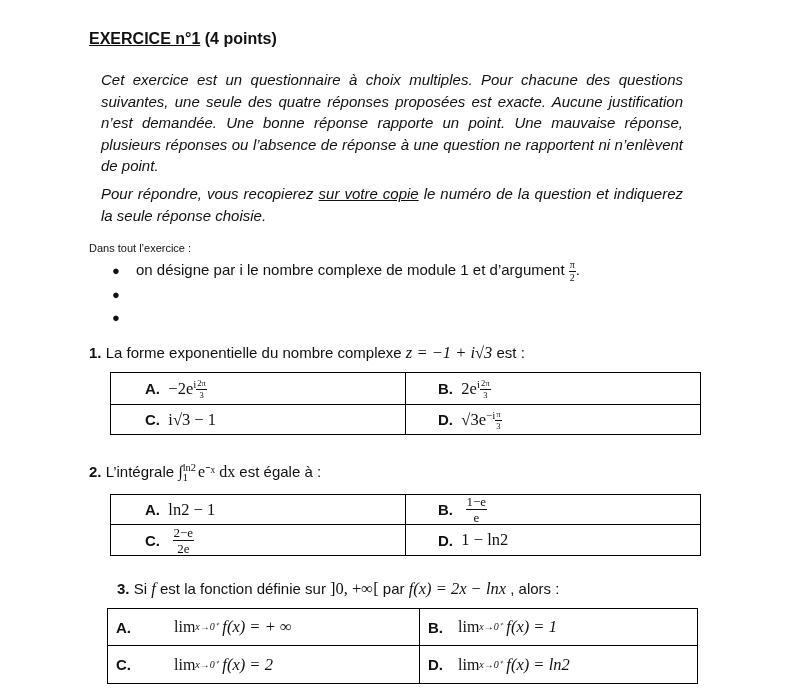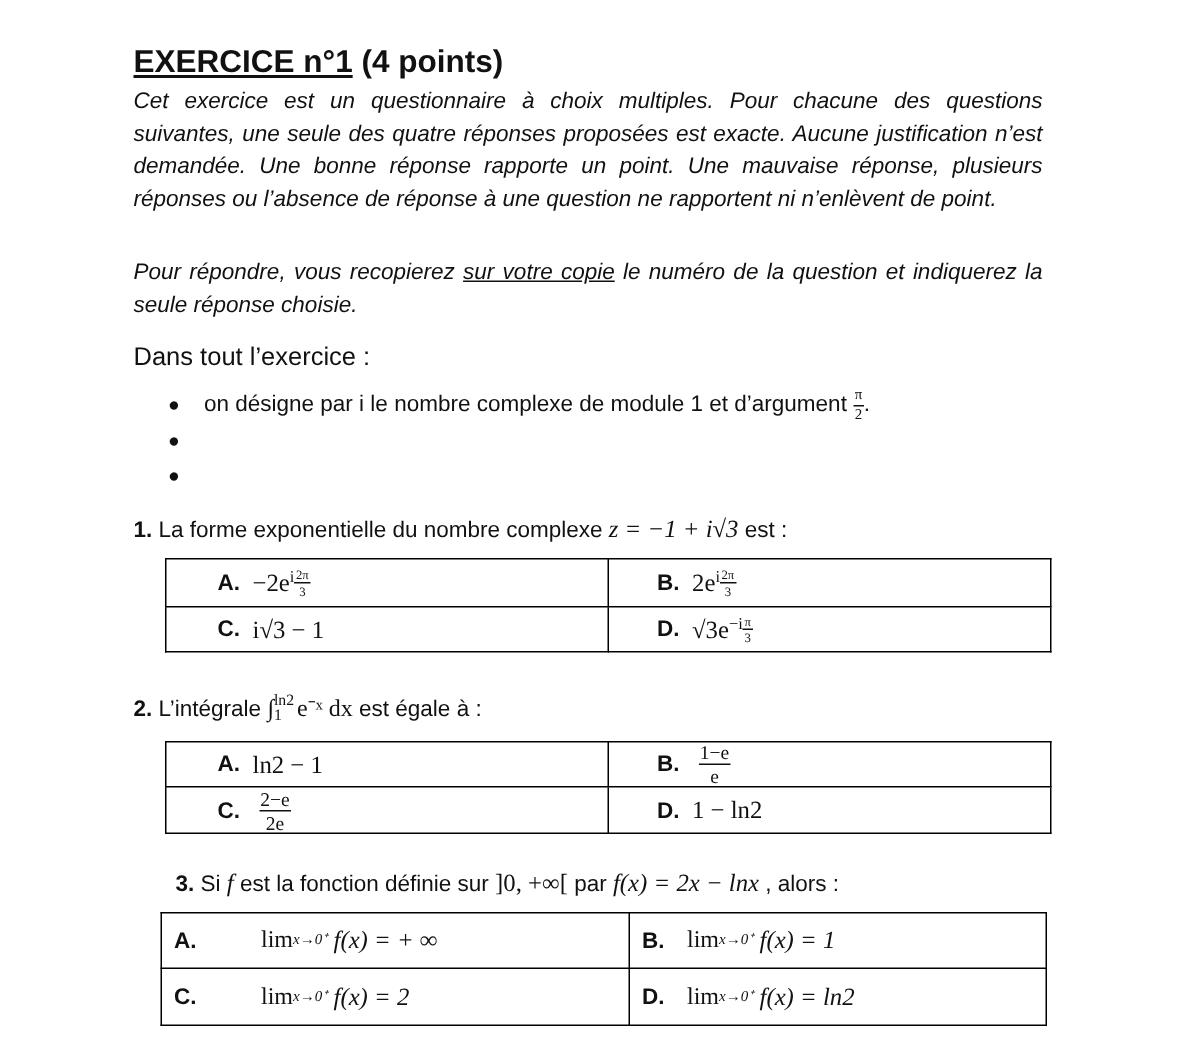--- a/index.html
+++ b/index.html
@@ -1,24 +1,24 @@
 <!DOCTYPE html>
 <html><head>
 <meta charset="utf-8">
 <style>
   html, body { margin: 0; padding: 0; background: #ffffff; }
   body { width: 785px; height: 697px; position: relative; overflow: hidden;
          font-family: "Liberation Sans", sans-serif; color: #111; font-size: 15px; }
   .abs { position: absolute; }
-  .title { left: 89px; top: 30px; font-weight: bold; font-size: 21px; }
+  .title { left: 89px; top: 30px; font-weight: bold; font-size: 16px; }
   .title .u { text-decoration: underline; }
   .intro { left: 89px; width: 606px; font-style: italic; font-size: 15px; line-height: 21.5px; text-align: justify; }
-  .intro p { margin: 0; }
+  .intro p { margin: 12px; }
   .ul { text-decoration: underline; }
-  .lead { left: 89px; top: 228px; font-size: 17px; }
+  .lead { left: 89px; top: 242px; font-size: 11px; }
   .bullets { left: 112px; top: 258px; font-size: 15px; line-height: 23px; }
   .bullet { display: flex; align-items: baseline; }
   .dot { width: 24px; display: inline-block; font-size: 13px; }
   .m { font-family: "Liberation Serif", serif; font-size: 16.5px; }
   .mi { font-family: "Liberation Serif", serif; font-style: italic; font-size: 16.5px; }
   .frac { display: inline-flex; flex-direction: column; align-items: center; vertical-align: middle;
           font-family: "Liberation Serif", serif; line-height: 1; }
   .frac .n { border-bottom: 1px solid #111; padding: 0 1px 1px; }
   .frac .d { padding-top: 1px; }
   .frac.small { font-size: 10px; }

